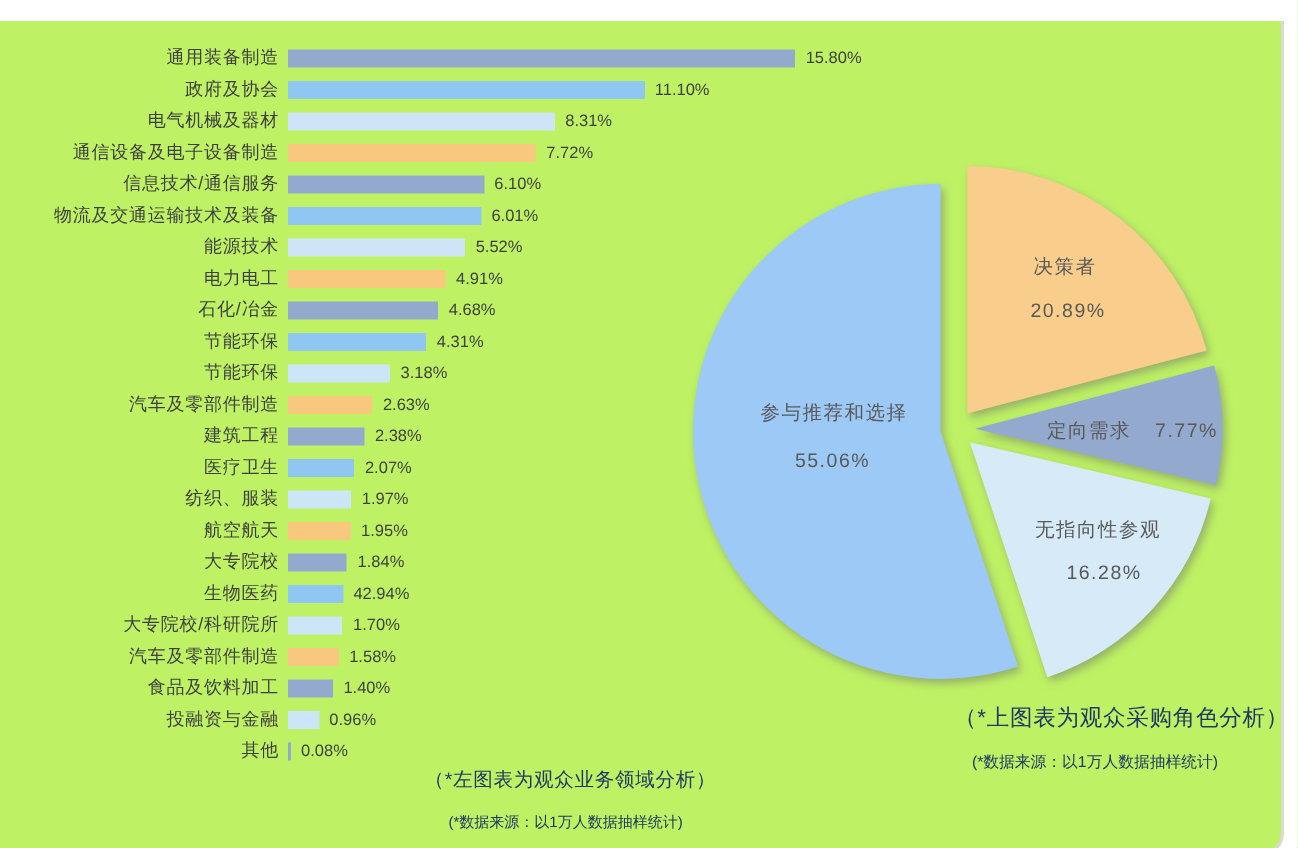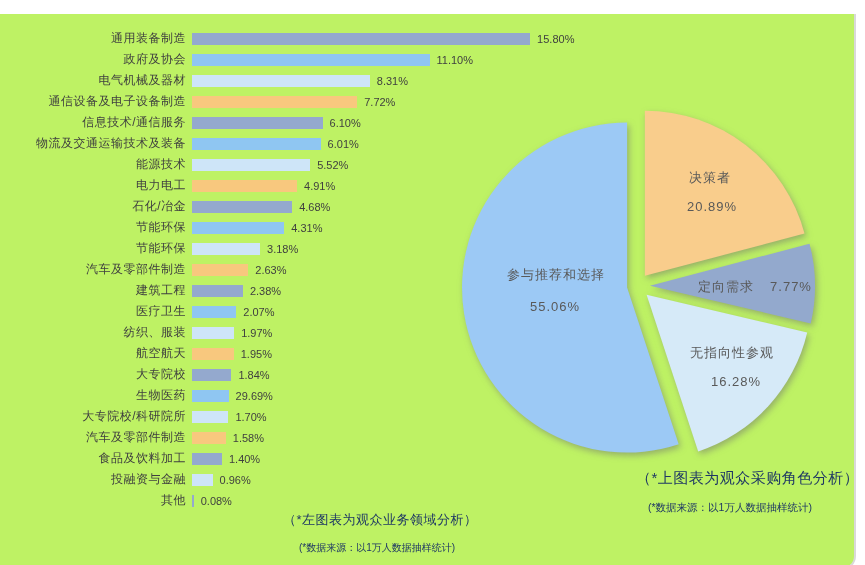--- a/index.html
+++ b/index.html
@@ -124,21 +124,21 @@
         <div class="bar-value">1.95%</div>
       </div>
       <div class="bar-row">
         <div class="bar-label">大专院校</div>
         <div class="bar" style="width: 39.376px; background: rgb(148, 169, 206);"></div>
         <div class="bar-value">1.84%</div>
       </div>
       <div class="bar-row">
         <div class="bar-label">生物医药</div>
         <div class="bar" style="width: 36.594px; background: rgb(143, 198, 242);"></div>
-        <div class="bar-value">29.69%</div>
+        <div class="bar-value">42.94%</div>
       </div>
       <div class="bar-row">
         <div class="bar-label">大专院校/科研院所</div>
         <div class="bar" style="width: 36.38px; background: rgb(206, 229, 248);"></div>
         <div class="bar-value">1.70%</div>
       </div>
       <div class="bar-row">
         <div class="bar-label">汽车及零部件制造</div>
         <div class="bar" style="width: 33.812px; background: rgb(248, 200, 126);"></div>
         <div class="bar-value">1.58%</div>

